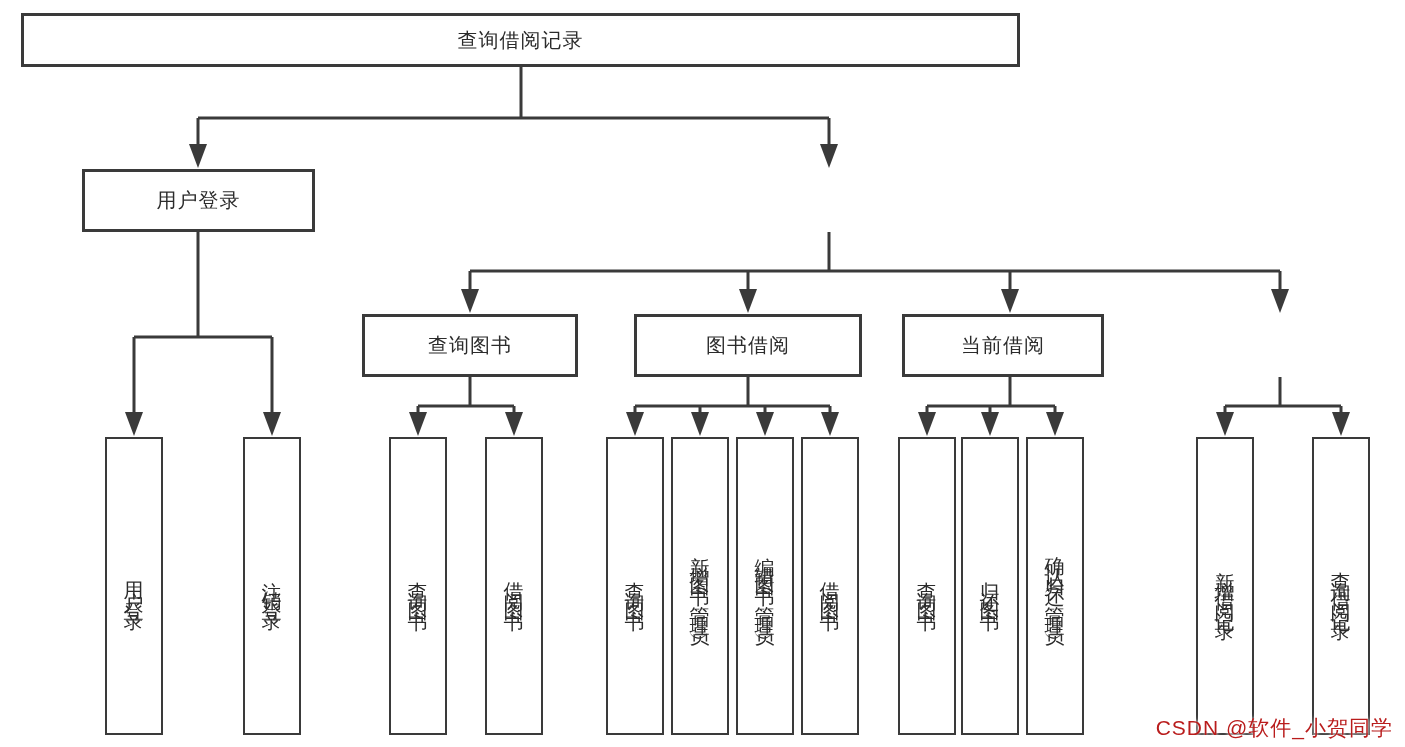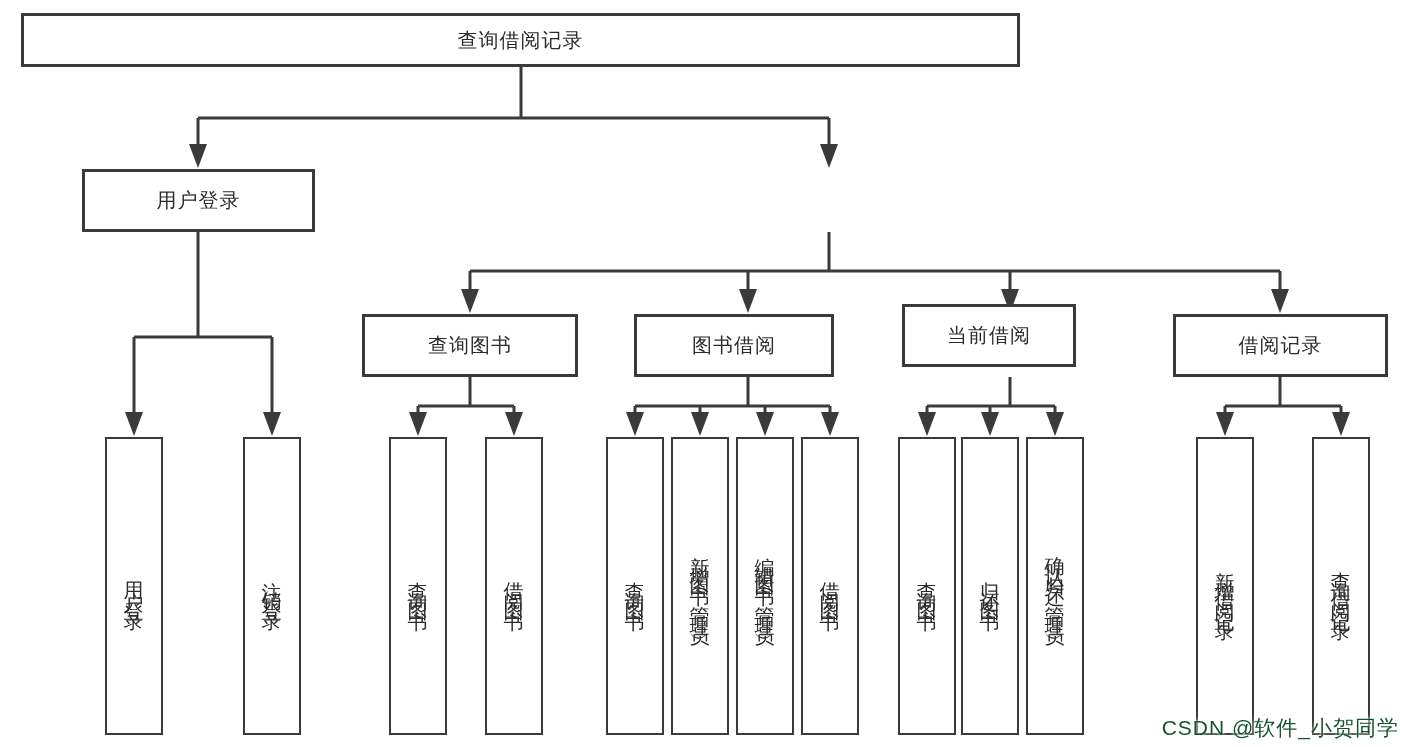--- a/index.html
+++ b/index.html
@@ -25,23 +25,23 @@
   .leaf{
     border-width:2.5px;
     writing-mode:vertical-rl;
     text-orientation:mixed;
     letter-spacing:10px;
     line-height:1;
     font-size:20px;
   }
   .watermark{
     position:absolute;
-    right:6px;top:714px;
+    right:12px;top:714px;
     font-size:21px;
-    color:#14532d;
+    color:#b91c1c;
     letter-spacing:1px;
     text-shadow:0 0 3px #ffffff,0 0 6px #ffffff;
     white-space:nowrap;
   }
 </style>
 </head>
 <body>
 
 <div class="canvas">
 
@@ -83,23 +83,22 @@
       <polygon points="1216,412 1234,412 1225,436"></polygon>
       <polygon points="1332,412 1350,412 1341,436"></polygon>
     </g>
   </svg>
 
   <div class="node" style="left:21px;top:13px;width:999px;height:54px">查询借阅记录</div>
 
   <div class="node" style="left:82px;top:169px;width:233px;height:63px">用户登录</div>
 
   <div class="node" style="left:362px;top:314px;width:216px;height:63px">查询图书</div>
-  <div class="node" style="left:634px;top:314px;width:200px;height:63px">图书借阅</div>
-  <div class="node" style="left:902px;top:304px;width:174px;height:63px">当前借阅</div>
-  <div class="node" style="left:1173px;top:314px;width:215px;height:63px">借阅记录</div>
+  <div class="node" style="left:634px;top:314px;width:228px;height:63px">图书借阅</div>
+  <div class="node" style="left:902px;top:314px;width:202px;height:63px">当前借阅</div>
 
   <div class="node leaf" style="left:105px;top:437px;width:58px;height:298px">用户登录</div>
   <div class="node leaf" style="left:243px;top:437px;width:58px;height:298px">注销登录</div>
 
   <div class="node leaf" style="left:389px;top:437px;width:58px;height:298px">查询图书</div>
   <div class="node leaf" style="left:485px;top:437px;width:58px;height:298px">借阅图书</div>
 
   <div class="node leaf" style="left:606px;top:437px;width:58px;height:298px">查询图书</div>
   <div class="node leaf" style="left:671px;top:437px;width:58px;height:298px">新增图书（管理员）</div>
   <div class="node leaf" style="left:736px;top:437px;width:58px;height:298px">编辑图书（管理员）</div>

